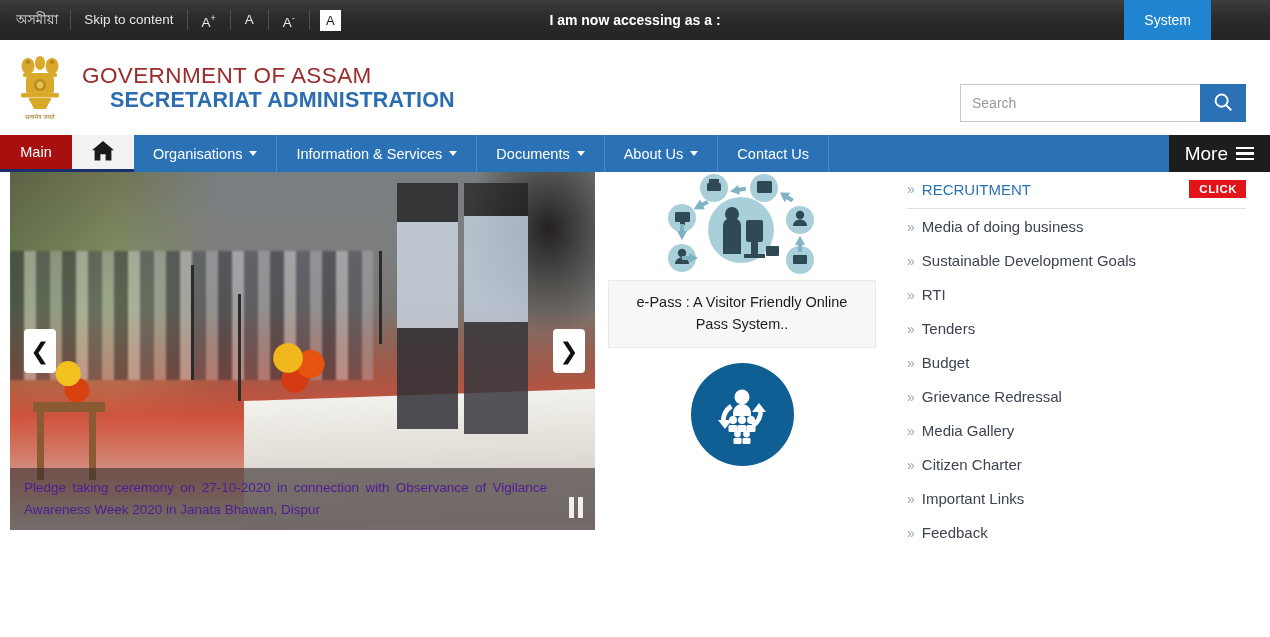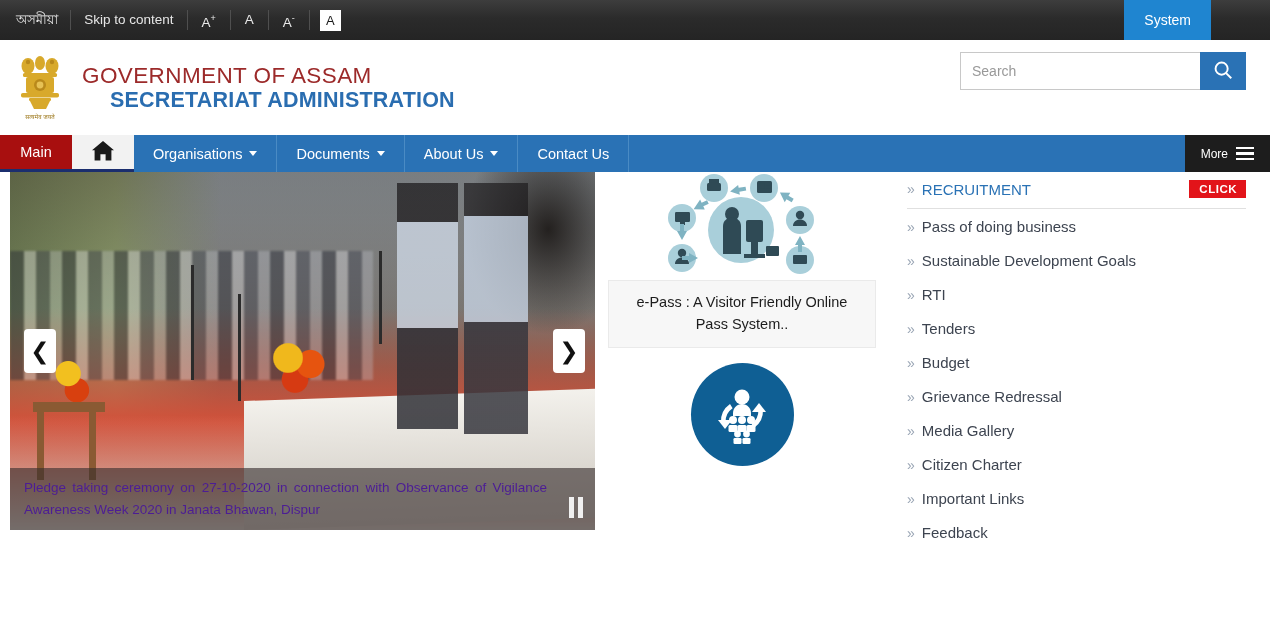--- a/index.html
+++ b/index.html
@@ -89,21 +89,21 @@
   }
   .t2 {
     font-size: 21.5px;
     color: #2a6db0;
     font-weight: bold;
     letter-spacing: .2px;
     margin-left: 28px;
   }
   .searchwrap {
     position: absolute;
-    right: 24px; top: 12px;
+    right: 24px; top: 44px;
     display: flex;
     height: 30px;
   }
   .searchwrap input {
     width: 240px;
     height: 38px;
     border: 1px solid #c8c8c8;
     border-right: none;
     padding: 0 11px;
     font-size: 14px;
@@ -157,21 +157,21 @@
     border-left: 4px solid transparent;
     border-right: 4px solid transparent;
     border-top: 5px solid #ffffff;
   }
   .nav-fill { flex: 1; background: #2a72b5; }
   .nav-more {
     background: #1d1d1d;
     color: #ffffff;
     display: flex; align-items: center; gap: 8px;
     padding: 0 16px;
-    font-size: 12px;
+    font-size: 19px;
     margin-left: 37px;
   }
   .burger { display: inline-flex; flex-direction: column; gap: 3px; }
   .burger i { display: block; width: 18px; height: 2.5px; background: #fff; }
 
   
   .content {
     display: flex;
     padding: 0;
     height: 468px;
@@ -355,20 +355,21 @@
     <span class="tb-item">Skip to content</span>
     <span class="tb-sep"></span>
     <span class="tb-font"><span>A</span><sup>+</sup></span>
     <span class="tb-sep"></span>
     <span class="tb-font"><span>A</span></span>
     <span class="tb-sep"></span>
     <span class="tb-font"><span>A</span><sup>-</sup></span>
     <span class="tb-sep"></span>
     <span class="tb-contrast">A</span>
   </div>
+  <div class="topbar-center">I am now accessing as a :</div>
   <div class="topbar-right">
     <span class="citizen-btn">System</span>
   </div>
 </div>
 
 <div class="header">
   <div class="emblem">
     <svg width="60" height="78" viewBox="0 0 60 78" aria-hidden="true">
       <g fill="#d8a92b">
         <ellipse cx="30" cy="14" rx="5" ry="7"></ellipse>
@@ -408,20 +409,24 @@
   <div class="nav-main">Main</div>
   <div class="nav-home">
     <span>
       <svg width="24" height="22" viewBox="0 0 24 22" fill="#1a1a1a">
         <path d="M12 1 L23 10.2 L20.4 10.2 L20.4 20.5 L14.6 20.5 L14.6 14.2 L9.4 14.2 L9.4 20.5 L3.6 20.5 L3.6 10.2 L1 10.2 Z"></path>
       </svg>
     </span>
   </div>
   <div class="nav-item">
     <span>Organisations</span>
+      <i class="caret"></i>
+  </div>
+  <div class="nav-item">
+    <span>Information &amp; Services</span>
       <i class="caret"></i>
   </div>
   <div class="nav-item">
     <span>Documents</span>
       <i class="caret"></i>
   </div>
   <div class="nav-item">
     <span>About Us</span>
       <i class="caret"></i>
   </div>
@@ -539,21 +544,21 @@
   </div>
 
   <div class="col-right">
     <div class="qlink first">
       <span class="chev">»</span>
       <span>RECRUITMENT</span>
       <span class="click-badge">CLICK</span>
     </div>
     <div class="qlink">
       <span class="chev">»</span>
-      <span>Pass of doing business</span>
+      <span>Media of doing business</span>
     </div>
     <div class="qlink">
       <span class="chev">»</span>
       <span>Sustainable Development Goals</span>
     </div>
     <div class="qlink">
       <span class="chev">»</span>
       <span>RTI</span>
     </div>
     <div class="qlink">

